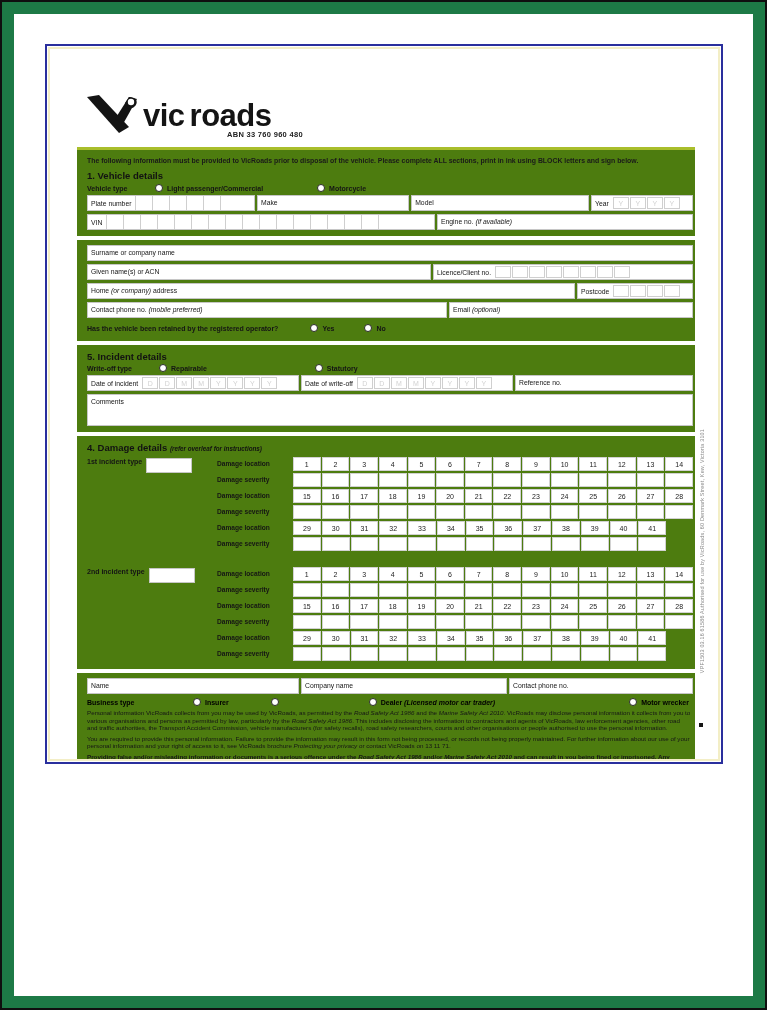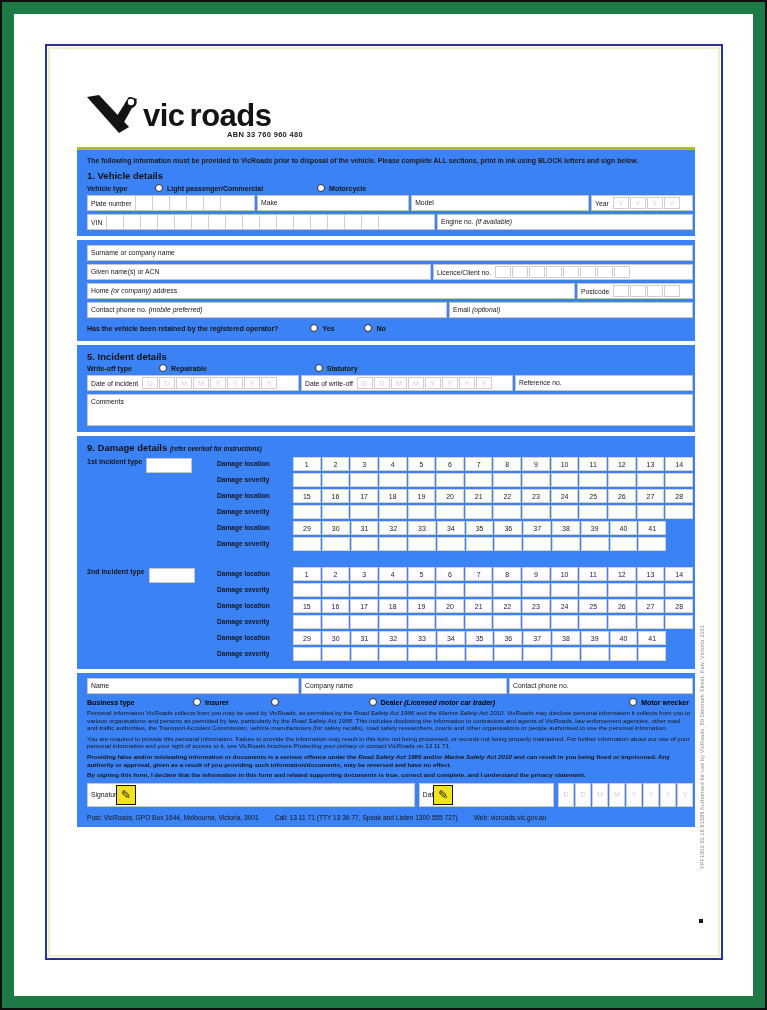--- a/index.html
+++ b/index.html
@@ -4,34 +4,34 @@
 <style>
   * { box-sizing: border-box; }
   html,body { margin:0; padding:0; }
   body {
     width:767px; height:1010px; position:relative;
     font-family:"Liberation Sans", sans-serif;
     background:#1d7a46; overflow:hidden;
   }
   .outer-edge { position:absolute; inset:0; border:2px solid #0f0f0f; pointer-events:none; z-index:10; }
   .mat { position:absolute; left:14px; top:14px; right:14px; bottom:14px; background:#ffffff; }
-  .blue-frame { position:absolute; left:45px; top:44px; width:678px; height:916px; border:2px solid #2a2f9d; background:#fff; }
+  .blue-frame { position:absolute; left:45px; top:44px; width:678px; height:720px; border:2px solid #2a2f9d; background:#fff; }
   .page { position:absolute; inset:1px; border:2px solid #f3eec6; background:#fff; overflow:hidden; }
   .content { position:absolute; left:27px; top:0; width:618px; }
 
   
   .logo-row { display:flex; align-items:flex-start; margin:44px 0 0 8px; }
   .brand-text { font-size:31px; font-weight:bold; color:#141414; letter-spacing:-0.5px; line-height:30px; margin-left:2px; margin-top:8px;}
   .brand-text .sp { display:inline-block; width:5px; }
   .abn { font-size:7.5px; font-weight:bold; color:#222; margin:-1px 0 0 86px; letter-spacing:0.3px; }
 
   
   .form { margin-top:8px; }
   .topbar { height:3px; background:#a9be2b; }
-  .block { background:#3b82f6; padding:2px 2px 6px 10px; margin-bottom:4px; }
+  .block { background:#4d7c0f; padding:2px 2px 6px 10px; margin-bottom:4px; }
   .block.first { padding-top:4px; }
   .intro { font-size:6.9px; font-weight:bold; color:#1a1a1a; padding:3px 0 2px 0; }
   .sec-title { font-size:9.5px; font-weight:bold; color:#121212; margin:4px 0 2px 0; }
   .sec-title .note { font-size:6.3px; font-style:italic; }
 
   .radio-row { display:flex; align-items:center; margin:3px 0 3px 0; font-size:7px; font-weight:bold; color:#151515; }
   .radio { width:8px; height:8px; min-width:8px; border:1.3px solid #2b2b2b; border-radius:50%; background:#fff; display:inline-block; margin-right:4px; }
   .rlabel { margin-right:6px; }
 
   .field-row { display:flex; gap:2px; margin-top:3px; }
@@ -259,21 +259,21 @@
                   <span class="cell">Y</span>
                   <span class="cell">Y</span>
                 </span>
             </div>
             <div class="field" style="flex:1">Reference no.</div>
           </div>
           <div class="comments-box">Comments</div>
         </div>
 
         <div class="block">
-          <div class="sec-title"><span>9. Damage details </span><span class="note">(refer overleaf for instructions)</span></div>
+          <div class="sec-title"><span>4. Damage details </span><span class="note">(refer overleaf for instructions)</span></div>
 
           <div class="dmg-group">
             <div class="dmg-left">
               <span class="dmg-label">1st incident type</span>
               <span class="dmg-box"></span>
             </div>
             <div class="dmg-table">
                 <div class="dmg-row">
                   <span class="dmg-rowlabel">Damage location</span>
                   <div class="dmg-cells">

